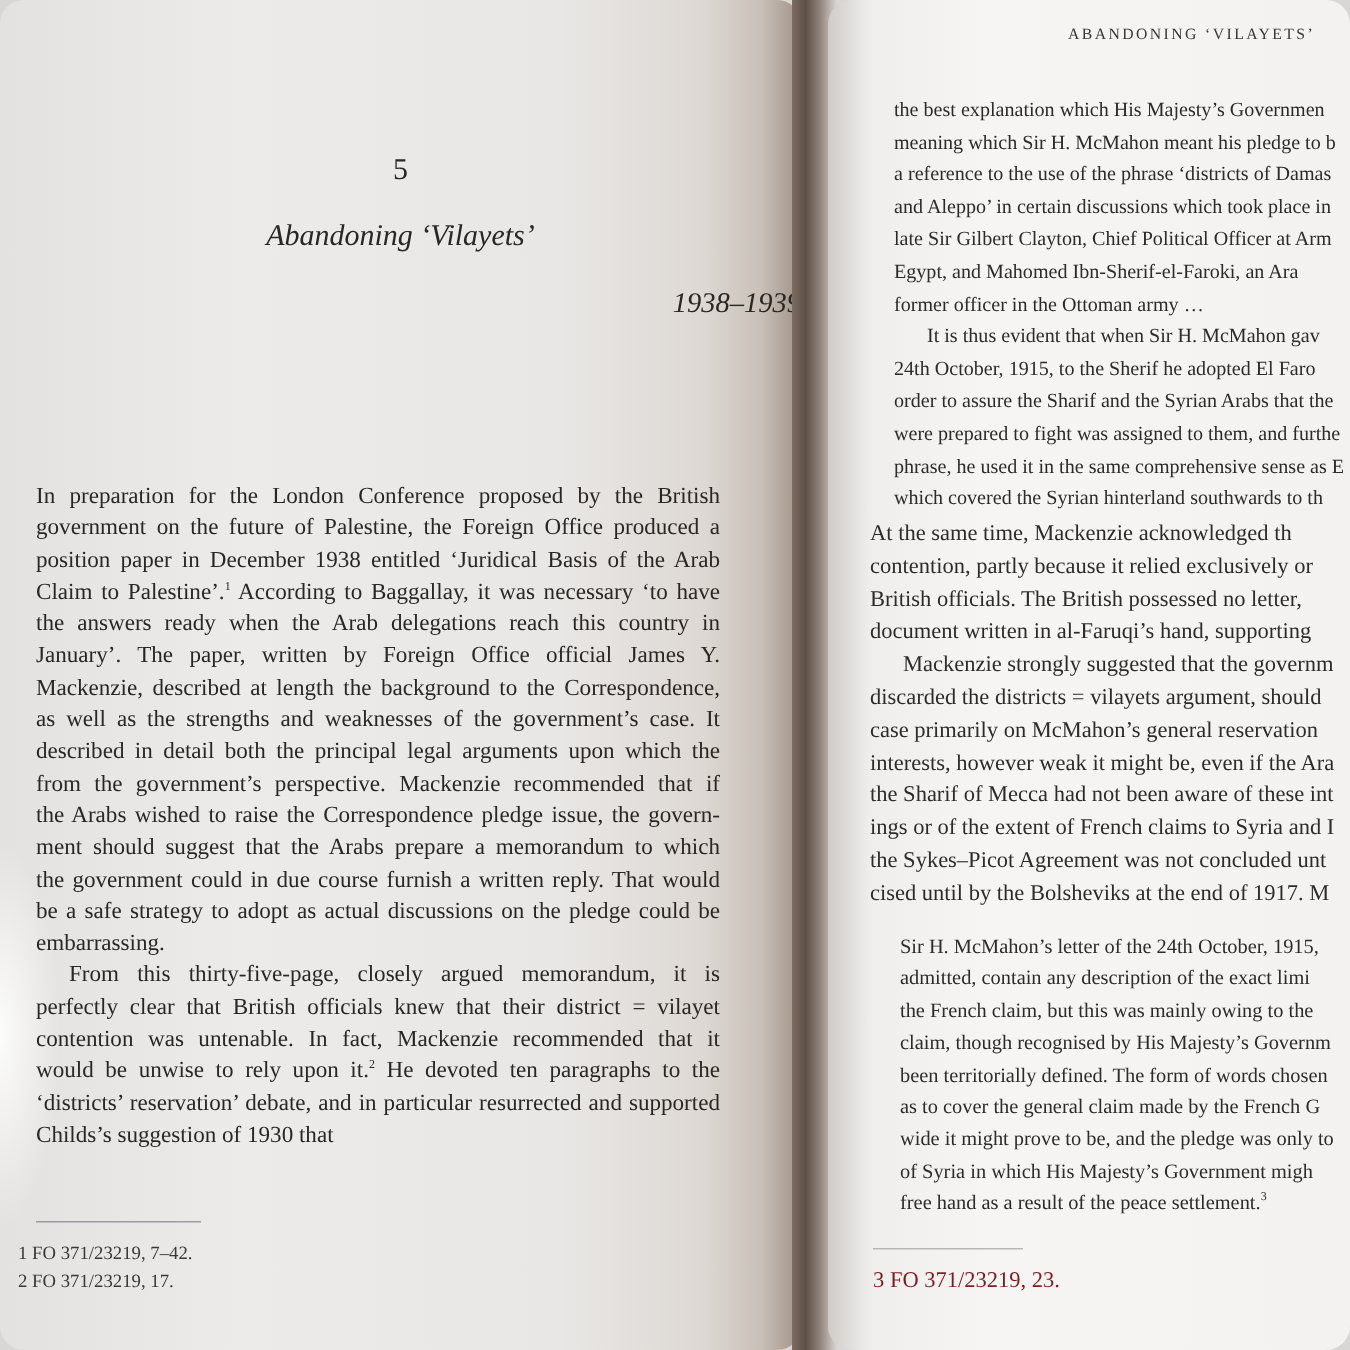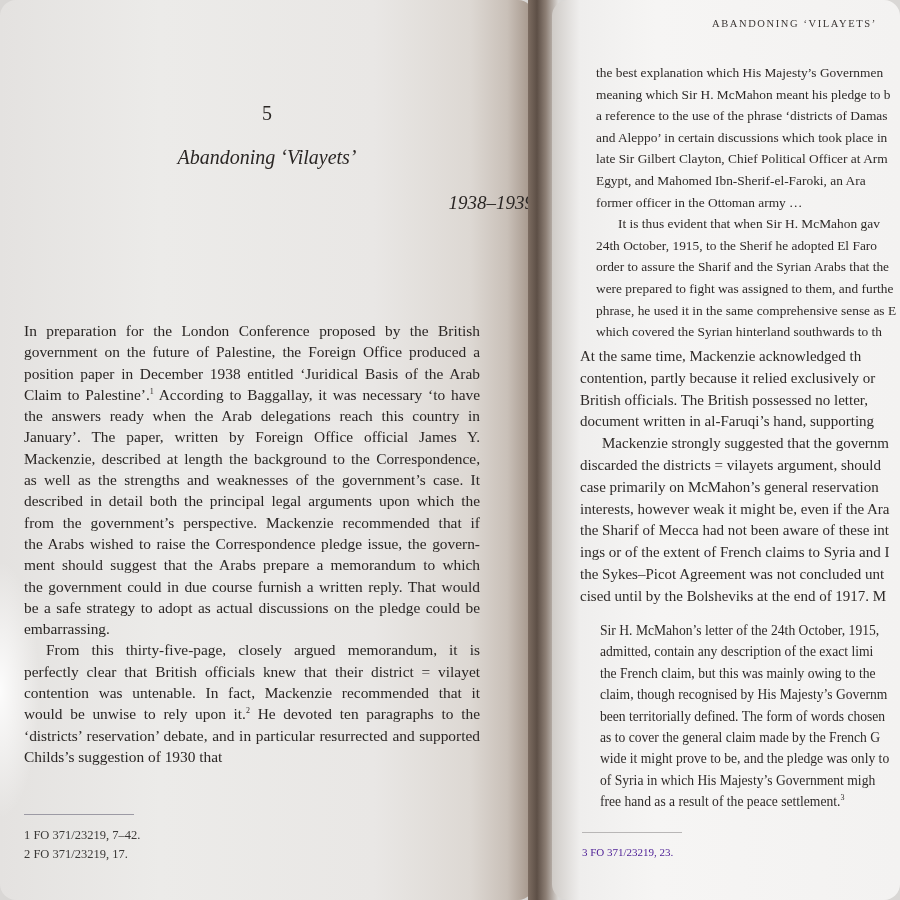--- a/index.html
+++ b/index.html
@@ -36,37 +36,37 @@
   .body-left {
     position:absolute; top:296px; left:24px; width:456px;
     font-size:15.4px; line-height:21.3px; text-align:justify;margin-top:24px;
   }
   .line { display:block; white-space:nowrap; text-align:justify; text-align-last:justify; }
   .line.last { text-align-last:left; }
   .indent { padding-left:22px; }
   sup { font-size:8px; vertical-align:6px; line-height:0; }
 
   .fn-rule-left { position:absolute; top:814px; left:24px; width:110px; height:1px; background:#9c9aa4; }
-  .footnotes-left { position:absolute; top:826px; left:24px; font-size:12.5px; line-height:19px; color:#3a3836; }
+  .footnotes-left { position:absolute; top:826px; left:12px; font-size:12.5px; line-height:19px; color:#3a3836; }
 
   
   .running-head {
     position:absolute; top:18px; left:160px; font-size:10.5px; letter-spacing:1.6px;
     font-variant:small-caps; text-transform:uppercase; color:#3a3533;
   }
   .body-right {
     position:absolute; left:596px; width:360px; font-size:14.6px; line-height:21.8px; color:#2e2a28;
   }
   .quote-top { top:62px; font-size:13.4px; line-height:21.6px; }
   .main-right { top:346px; font-size:15px; line-height:21.8px; }
   .quote-bottom { top:620px; left:600px; font-size:13.6px; line-height:21.4px; }
   .body-right .line { text-align:left; text-align-last:left; }
 
   .fn-rule-right { position:absolute; top:832px; left:582px; width:100px; height:1px; background:#b8b6b6; }
-  .footnotes-right { position:absolute; top:846px; left:582px; font-size:11px; color:#4c1d95; }
+  .footnotes-right { position:absolute; top:846px; left:582px; font-size:15px; color:#7f1d1d; }
 </style>
 </head>
 <body>
 
 <div class="spread">
 
   <div class="page page-left">
     <div class="chapter-number">5</div>
     <div class="chapter-title">Abandoning ‘Vilayets’</div>
     <div class="chapter-dates">1938–1939</div>

